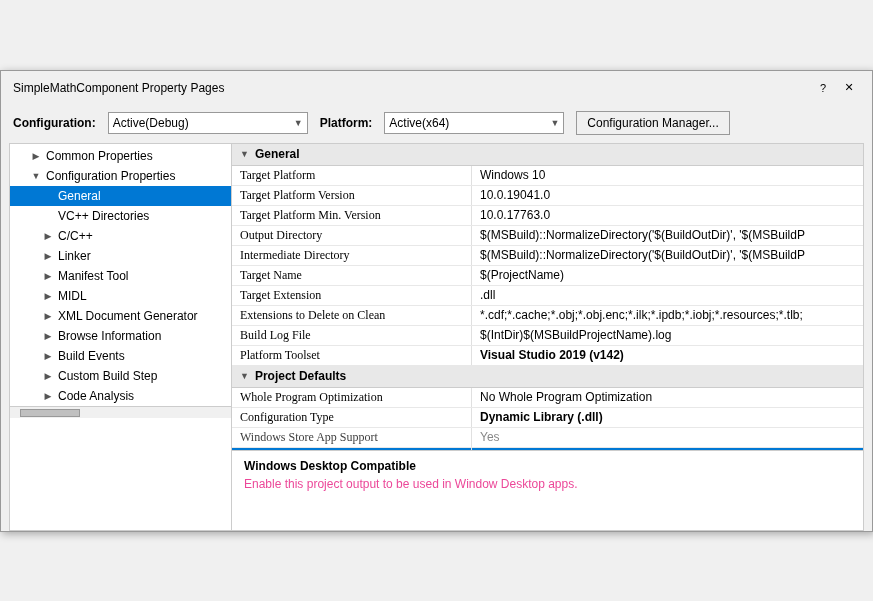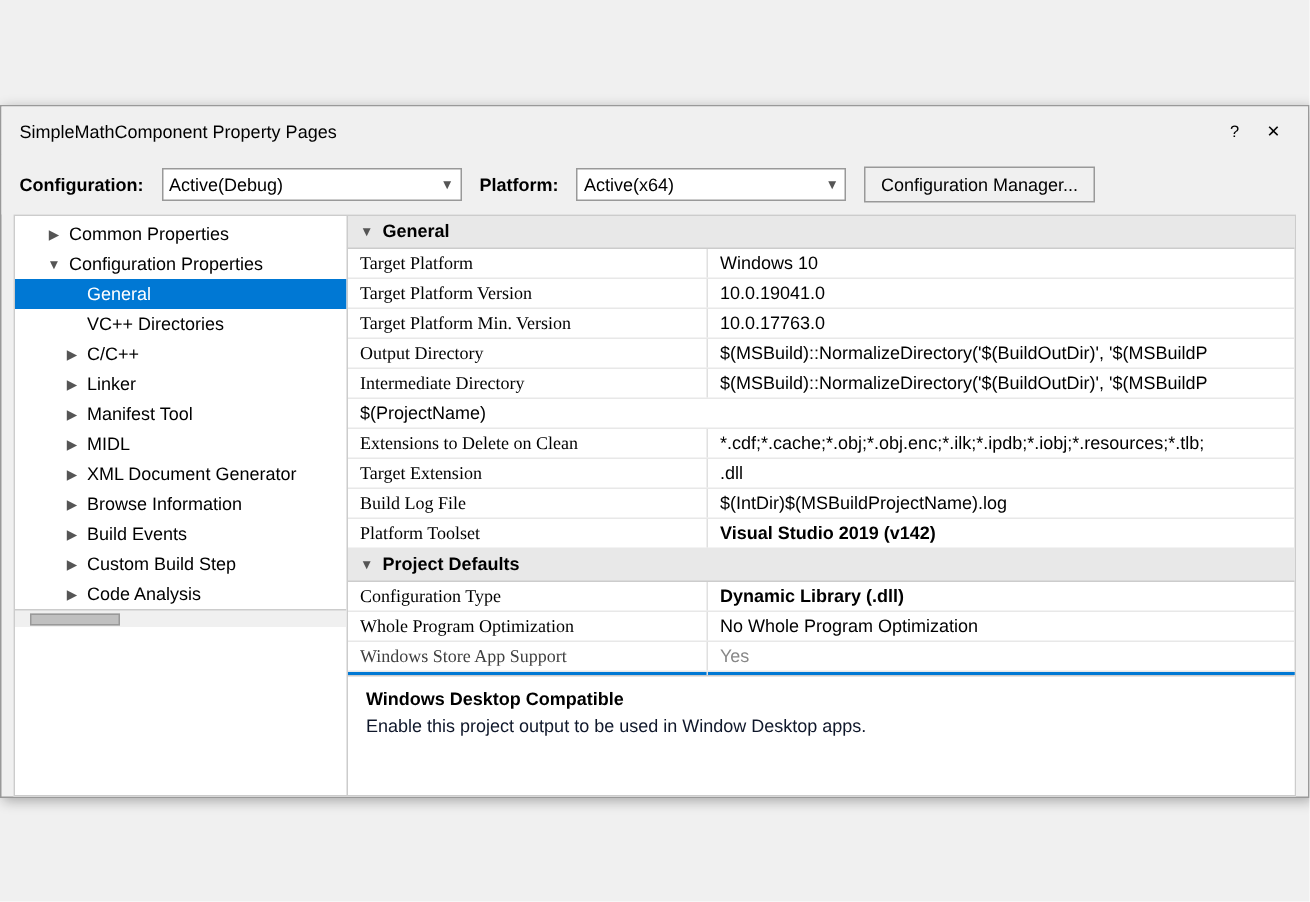--- a/index.html
+++ b/index.html
@@ -239,21 +239,21 @@
       padding: 8px 12px;
       background: #fff;
     }
     .desc-title {
       font-weight: bold;
       font-size: 12px;
       margin-bottom: 4px;
     }
     .desc-text {
       font-size: 12px;
-      color: #0f172a;
+      color: #ec4899;
     }
 
     
     .bottom-bar {
       padding: 8px 12px;
       display: flex;
       justify-content: flex-end;
       gap: 8px;
       background: #f0f0f0;
     }
@@ -399,51 +399,52 @@
         </div>
         <div class="prop-row">
           <div class="prop-name">Output Directory</div>
           <div class="prop-value" style="overflow:hidden;text-overflow:ellipsis;">$(MSBuild)::NormalizeDirectory('$(BuildOutDir)', '$(MSBuildP</div>
         </div>
         <div class="prop-row">
           <div class="prop-name">Intermediate Directory</div>
           <div class="prop-value" style="overflow:hidden;text-overflow:ellipsis;">$(MSBuild)::NormalizeDirectory('$(BuildOutDir)', '$(MSBuildP</div>
         </div>
         <div class="prop-row">
+          <div class="prop-name">Target Name</div>
           <div class="prop-value">$(ProjectName)</div>
+        </div>
+        <div class="prop-row">
+          <div class="prop-name">Target Extension</div>
+          <div class="prop-value">.dll</div>
         </div>
         <div class="prop-row">
           <div class="prop-name">Extensions to Delete on Clean</div>
           <div class="prop-value" style="overflow:hidden;text-overflow:ellipsis;">*.cdf;*.cache;*.obj;*.obj.enc;*.ilk;*.ipdb;*.iobj;*.resources;*.tlb;</div>
-        </div>
-        <div class="prop-row">
-          <div class="prop-name">Target Extension</div>
-          <div class="prop-value">.dll</div>
         </div>
         <div class="prop-row">
           <div class="prop-name">Build Log File</div>
           <div class="prop-value">$(IntDir)$(MSBuildProjectName).log</div>
         </div>
         <div class="prop-row">
           <div class="prop-name">Platform Toolset</div>
           <div class="prop-value bold">Visual Studio 2019 (v142)</div>
         </div>
 
         <div class="prop-section-header">
           <span class="prop-section-icon">▼</span>
           <span>Project Defaults</span>
         </div>
 
         <div class="prop-row">
+          <div class="prop-name">Whole Program Optimization</div>
+          <div class="prop-value">No Whole Program Optimization</div>
+        </div>
+        <div class="prop-row">
           <div class="prop-name">Configuration Type</div>
           <div class="prop-value bold">Dynamic Library (.dll)</div>
-        </div>
-        <div class="prop-row">
-          <div class="prop-name">Whole Program Optimization</div>
-          <div class="prop-value">No Whole Program Optimization</div>
         </div>
         <div class="prop-row">
           <div class="prop-name grayed">Windows Store App Support</div>
           <div class="prop-value grayed">Yes</div>
         </div>
         <div class="prop-row selected-row">
           <div class="prop-name">Windows Desktop Compatible</div>
           <div class="prop-value" style="justify-content:space-between;">
             <span>Yes</span>
             <div class="dropdown-btn">▼</div>

